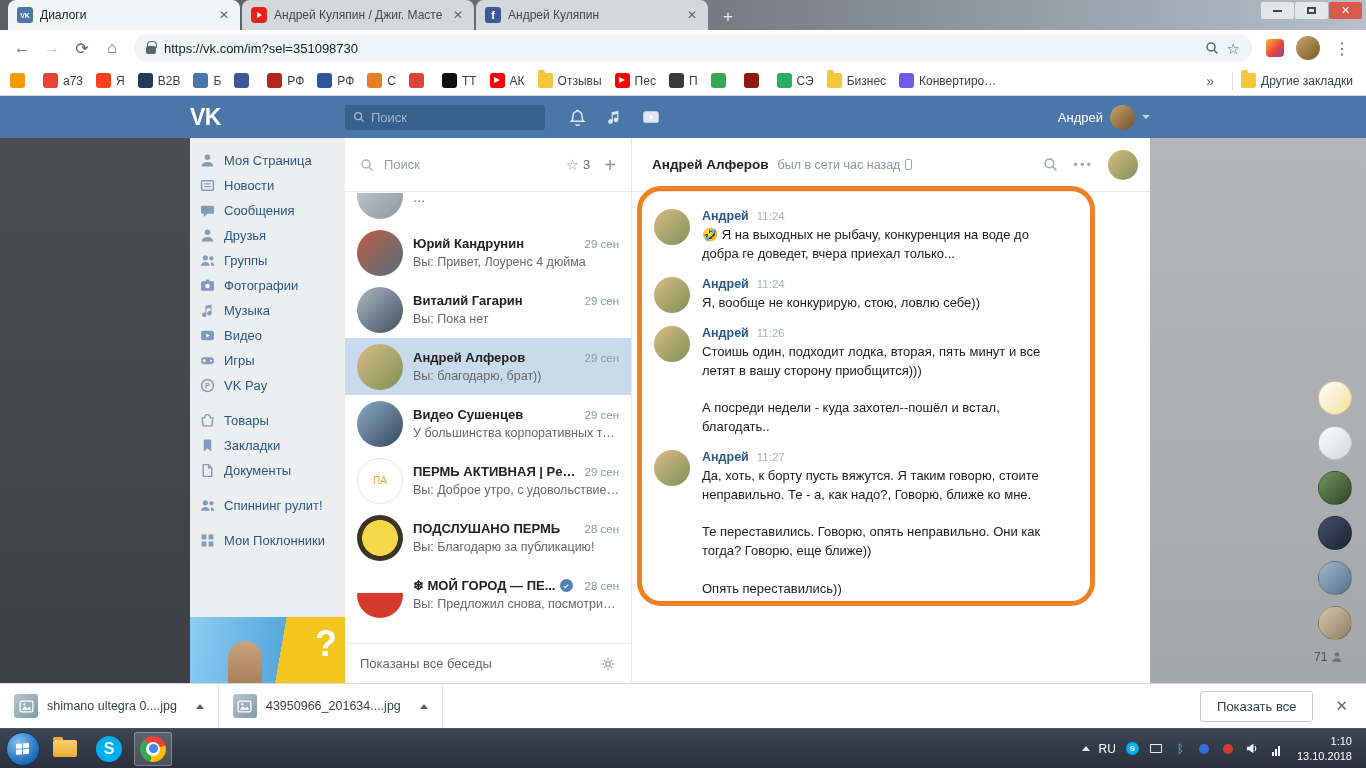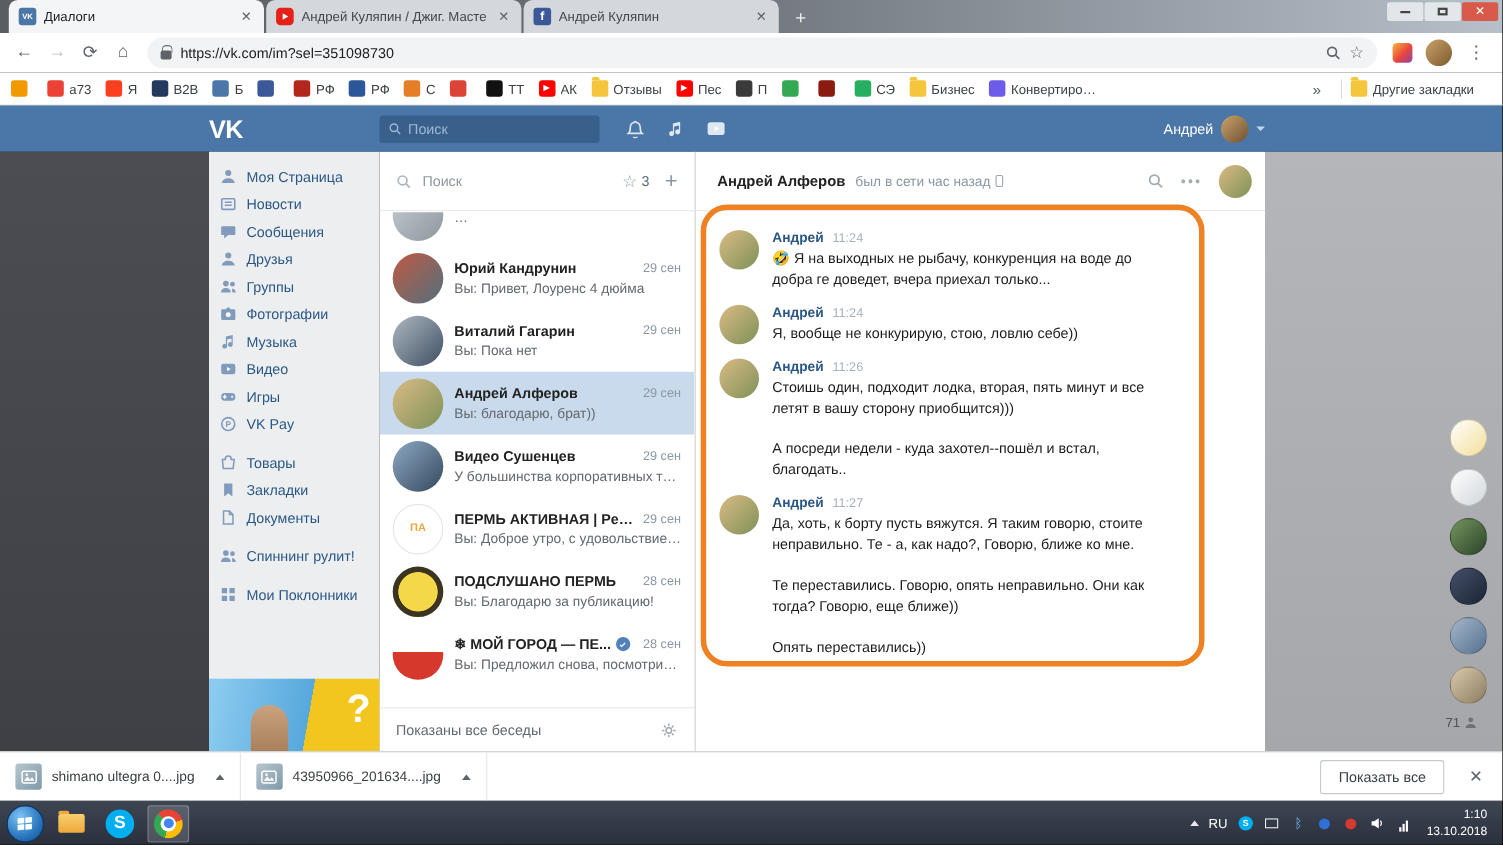--- a/index.html
+++ b/index.html
@@ -105,21 +105,21 @@
   .d-head .ic{color:#aeb5bd}
   .d-search-text{color:#93989f;font-size:13px;flex:1;margin-left:10px}
   .d-star{color:#8b97a5;font-size:15px}
   .d-star-count{color:#5b6c7f;font-size:13px;margin-left:4px}
   .d-plus{color:#8b97a5;font-size:20px;margin-left:14px;line-height:1}
   .d-list{position:absolute;top:55px;bottom:41px;left:0;right:0;overflow:hidden}
   .d-row{display:flex;align-items:center;height:57px;padding:0 12px;gap:10px}
   .d-row.partial{margin-top:-26px}
   .d-row.selected{background:#c8daeb}
   .d-ava{width:46px;height:46px;border-radius:50%;flex:none;display:flex;align-items:center;
-    justify-content:center;font-weight:bold}
+    justify-content:center;font-weight:normal}
   .d-texts{flex:1;min-width:0}
   .d-top{display:flex;align-items:center}
   .d-name{font-size:13px;font-weight:bold;color:#222;white-space:nowrap;overflow:hidden;
     text-overflow:ellipsis}
   .d-date{margin-left:auto;font-size:11.5px;color:#8b97a5;flex:none;padding-left:6px}
   .d-preview{font-size:12.5px;color:#65686d;white-space:nowrap;overflow:hidden;
     text-overflow:ellipsis;margin-top:4px}
   .ver{width:13px;height:13px;border-radius:50%;background:#5181b8;flex:none;margin-left:4px;
     display:inline-flex;align-items:center;justify-content:center;color:#fff}
   .d-foot{position:absolute;bottom:0;height:40px;left:0;right:0;border-top:1px solid #e7e8ec;
@@ -457,21 +457,21 @@
     <div class="bm">
         <span class="bm-ic folder" style="background: rgb(245, 198, 60);"></span>
         <span class="bm-label">Бизнес</span>
       </div>
     <div class="bm">
         <span class="bm-ic" style="background: rgb(108, 92, 231);"></span>
         <span class="bm-label">Конвертировать изо</span>
       </div>
     <div class="bm-chevrons">»</div>
     <div class="bm-sep"></div>
-    <div class="bm" style="margin-right:16px">
+    <div class="bm" style="margin-right:3px">
       <span class="bm-ic folder" style="background:#f5c63c"></span>
       <span class="bm-label" style="max-width:120px">Другие закладки</span>
     </div>
   </div>
 
   <div class="vkheader">
     <div class="vkheader-inner">
       <div class="vk-logo">VK</div>
       <div class="vkh-search">
         <svg class="ic" width="12" height="12">

